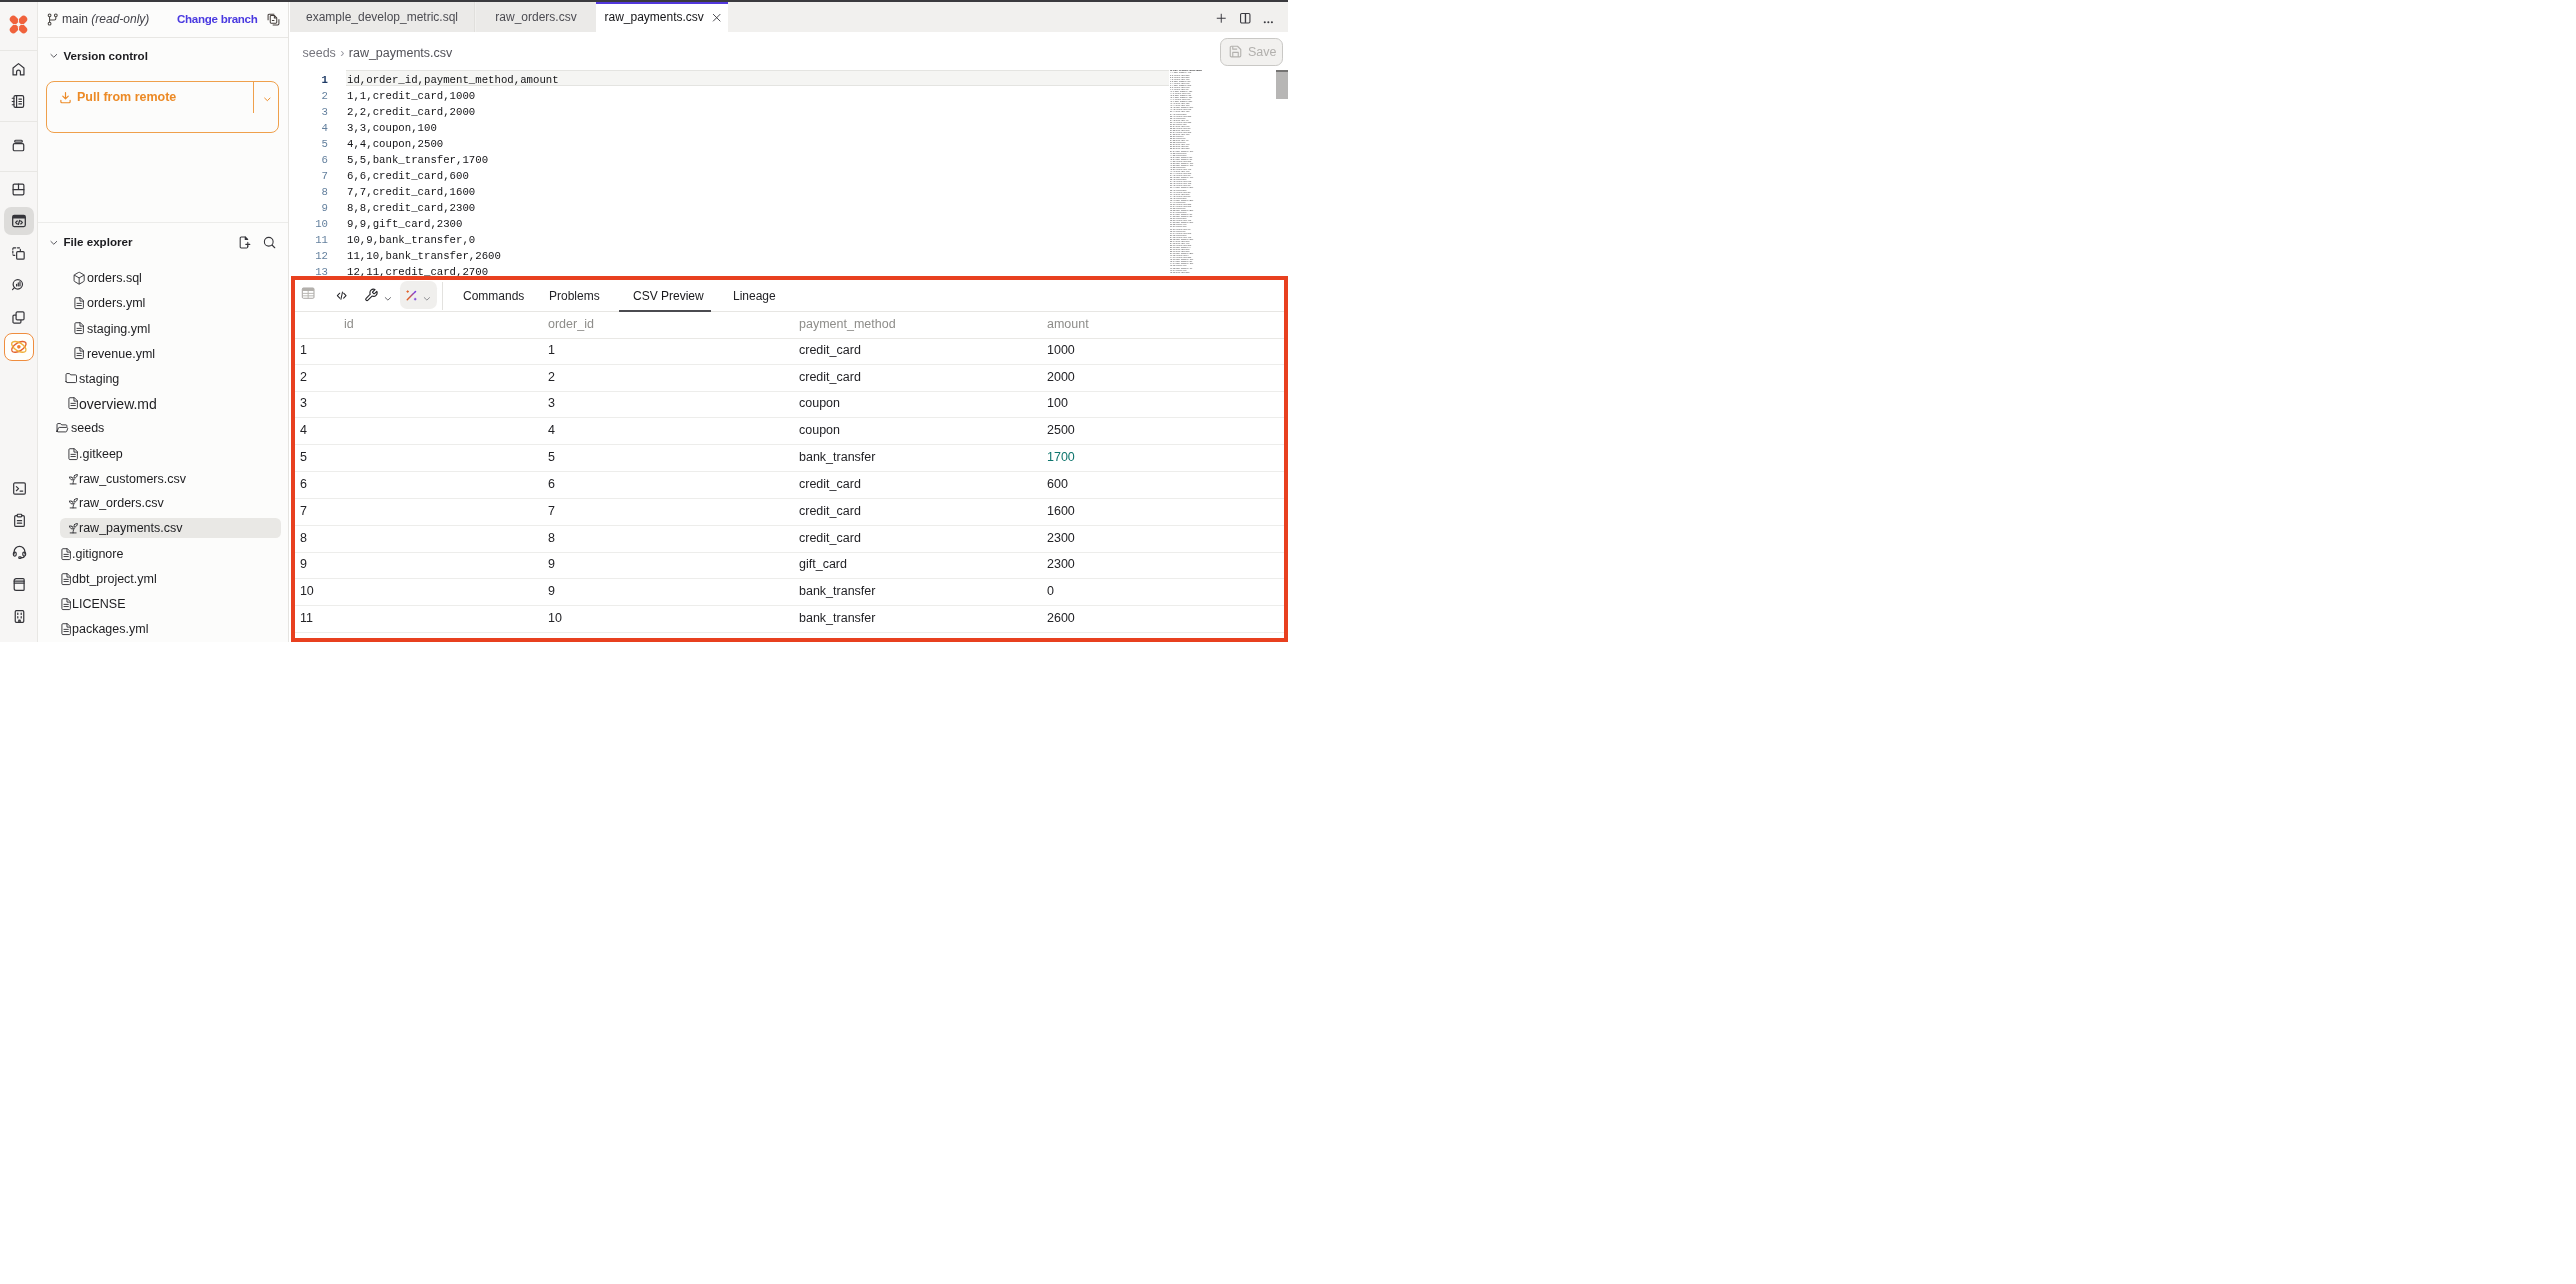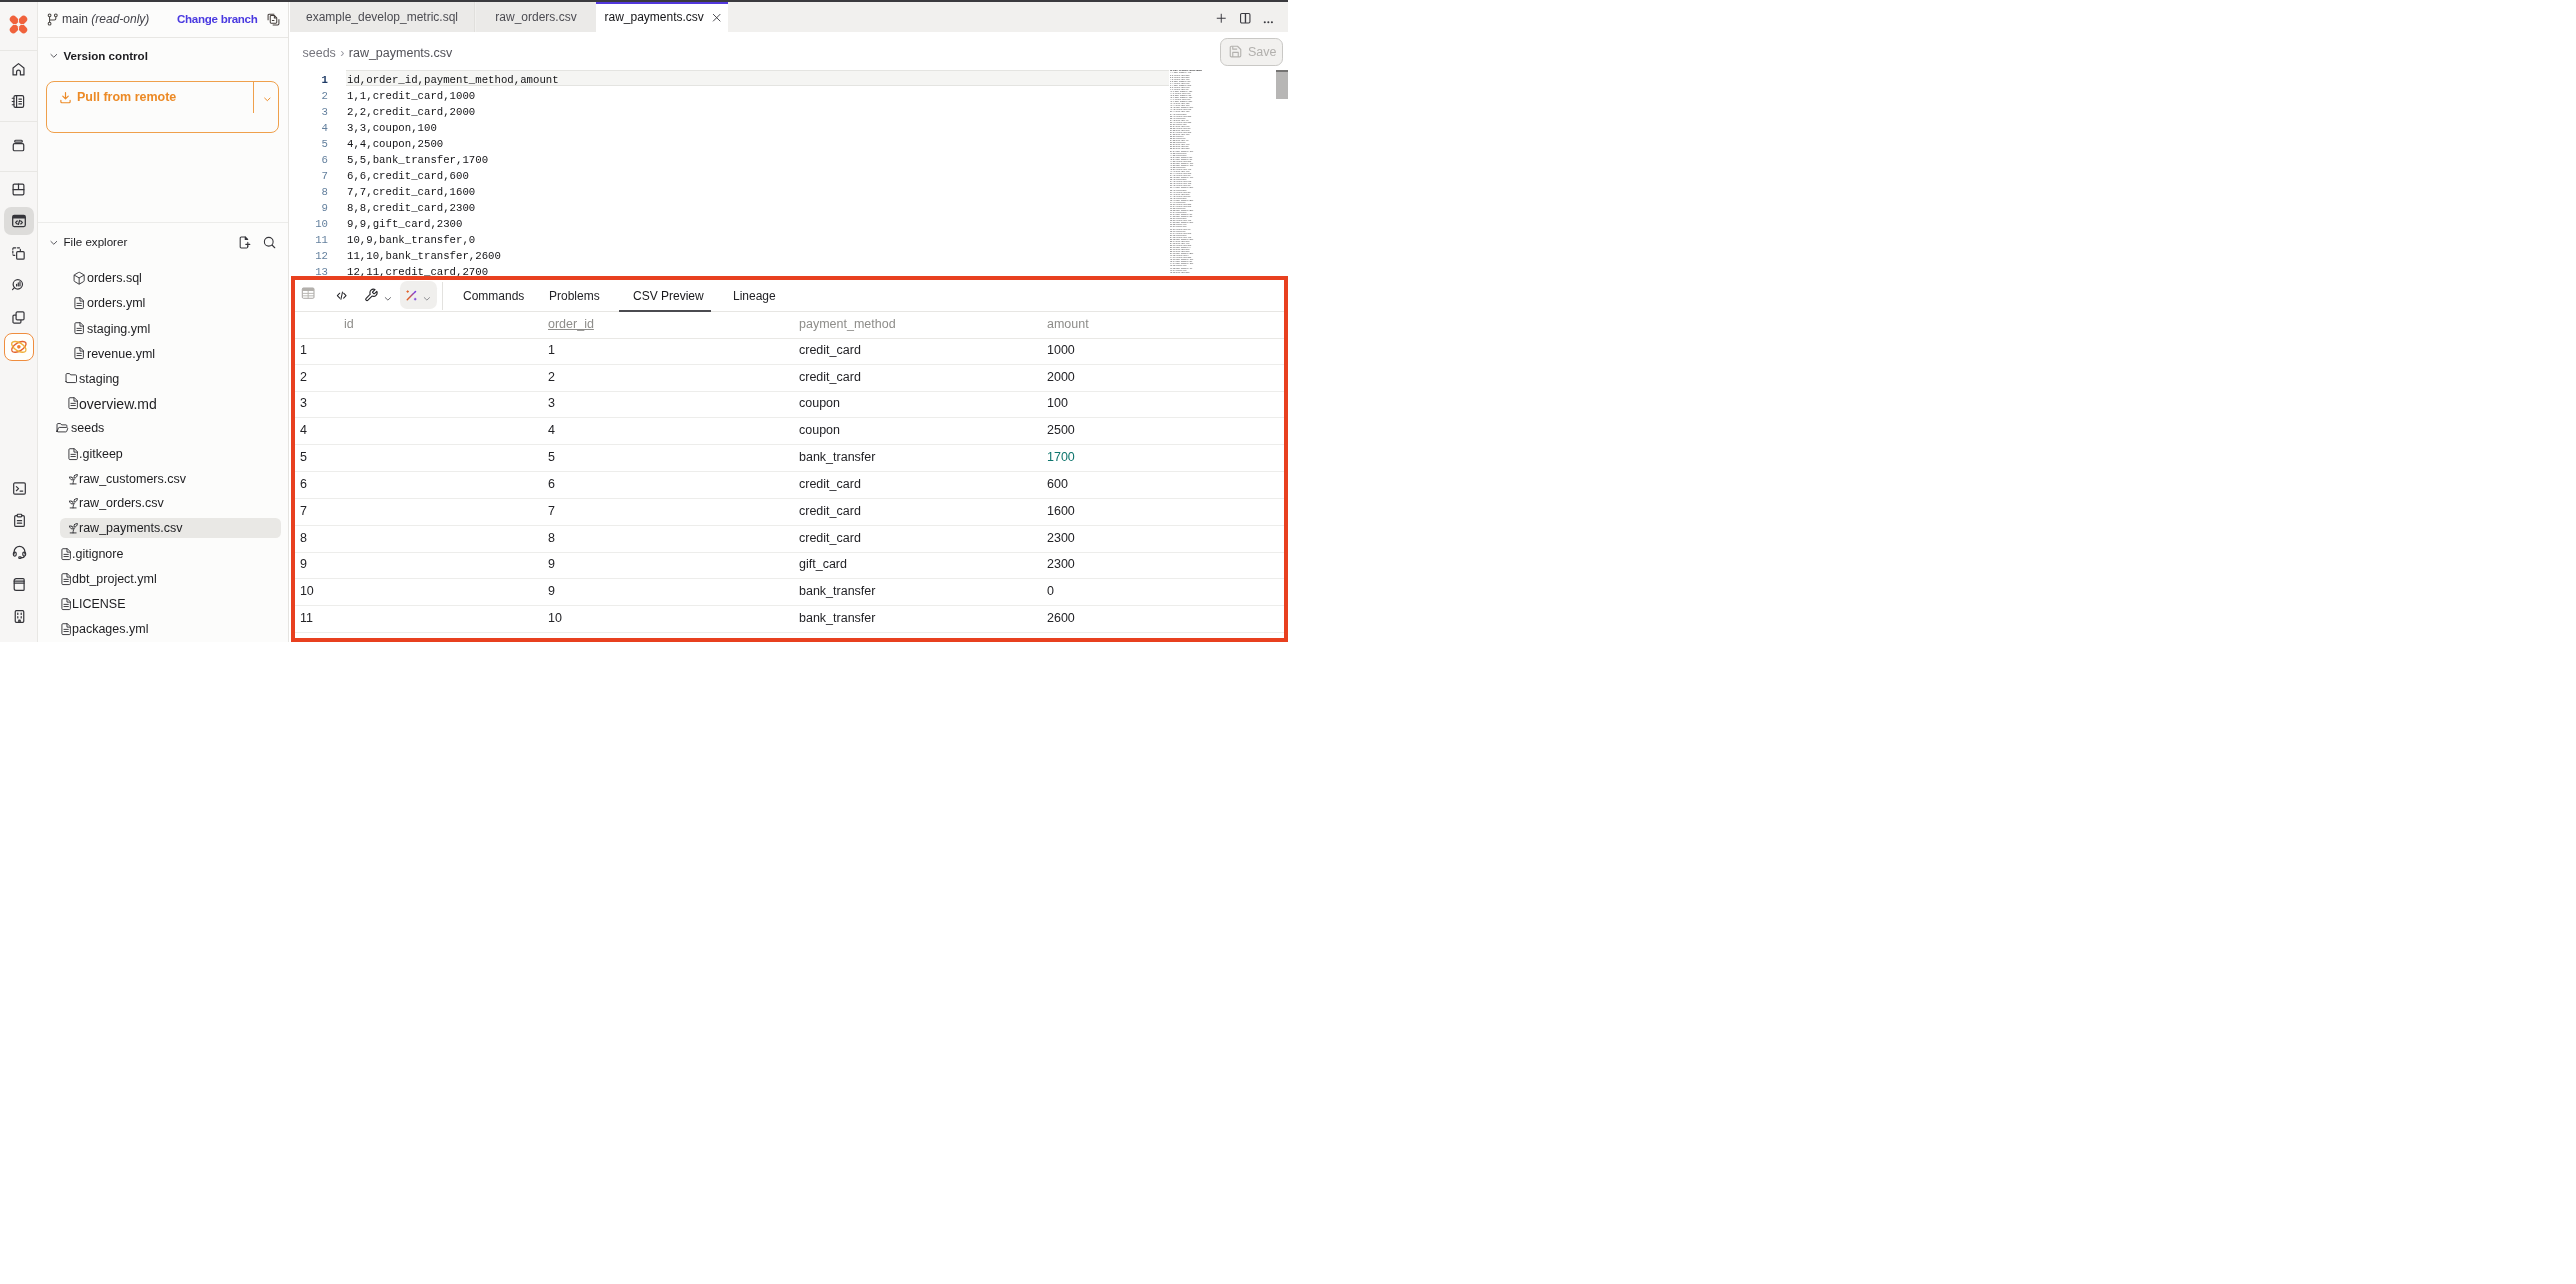--- a/index.html
+++ b/index.html
@@ -118,21 +118,21 @@
     <div class="abs" style="left:30px;top:7.6px;font-size:12.5px;line-height:16px;font-weight:700;color:#ec8a26;">Pull from remote</div>
     <div class="abs" style="left:206px;top:0;width:1.3px;height:31px;background:#efa04b;"></div>
     <div class="abs" style="left:215px;top:10.3px;"><svg width="10.7" height="10.7" viewBox="0 0 24 24" fill="none" style="">
           <path d="M6 9.2 12 15l6-5.8" stroke="#ec8a26" stroke-width="2.2" stroke-linecap="round" stroke-linejoin="round"></path>
         </svg></div>
   </div>
   <div class="abs" style="left:0;top:220px;width:100%;height:0.9px;background:#ececea;"></div>
   <div class="abs" style="left:9.8px;top:234px;"><svg width="11.6" height="11.6" viewBox="0 0 24 24" fill="none" style="">
         <path d="M6 9.2 12 15l6-5.8" stroke="#3f3f46" stroke-width="1.8" stroke-linecap="round" stroke-linejoin="round"></path>
       </svg></div>
-  <div class="abs" style="left:25.5px;top:233px;font-size:11.6px;font-weight:400;color:#1b1b1f;">File explorer</div>
+  <div class="abs" style="left:25.5px;top:233px;font-size:11.6px;font-weight:700;color:#1b1b1f;">File explorer</div>
   <div class="abs" style="left:199px;top:233px;"><svg width="15" height="15" viewBox="0 0 24 24" fill="none" style="">
         <path d="M13.2 3.2H6.8A1.7 1.7 0 0 0 5.1 4.9v14.2a1.7 1.7 0 0 0 1.7 1.7h8.6a1.7 1.7 0 0 0 1.7-1.7v-2" stroke="#35353a" stroke-width="1.7" stroke-linecap="round" stroke-linejoin="round"></path>
         <path d="M13.2 3.2 17.1 7.1M13.2 3.2v3.9h3.9" stroke="#35353a" stroke-width="1.7" stroke-linecap="round" stroke-linejoin="round"></path>
         <path d="M17.3 11.8v6.4M14.1 15h6.4" stroke="#35353a" stroke-width="1.7" stroke-linecap="round" stroke-linejoin="round"></path>
       </svg></div>
   <div class="abs" style="left:224px;top:233px;"><svg width="15" height="15" viewBox="0 0 24 24" fill="none" style="">
         <circle cx="10.8" cy="10.8" r="7" stroke="#35353a" stroke-width="1.7" stroke-linecap="round" stroke-linejoin="round"></circle>
         <path d="m16 16 4.4 4.4" stroke="#35353a" stroke-width="1.7" stroke-linecap="round" stroke-linejoin="round"></path>
       </svg></div>
   <div style="position:absolute;left:21.5px;top:516px;width:221px;height:20.6px;background:#e9e8e5;border-radius:5.4px;"></div>
@@ -415,21 +415,21 @@
           <path d="M5.5 8.8 12 15l6.5-6.2" stroke="#7a7a80" stroke-width="2" stroke-linecap="round" stroke-linejoin="round"></path>
         </svg></div>
     <div class="abs" style="left:147px;top:1.8px;width:0.9px;height:28px;background:#e3e2df;"></div>
     <div class="abs" style="left:168px;top:8px;font-size:12px;line-height:16px;color:#232327;">Commands</div>
     <div class="abs" style="left:254px;top:8px;font-size:12px;line-height:16px;color:#232327;">Problems</div>
     <div class="abs" style="left:338px;top:8px;font-size:12px;line-height:16px;color:#18181b;">CSV Preview</div>
     <div class="abs" style="left:438px;top:8px;font-size:12px;line-height:16px;color:#232327;">Lineage</div>
     <div class="abs" style="left:324px;top:29.5px;width:92px;height:2.2px;background:#4b4b50;"></div>
   </div>
   <span style="position:absolute;left:4.9px;top:37px;font-size:12.5px;color:#8e8d8a;padding-left:44px;">id</span>
-    <span style="position:absolute;left:253px;top:37px;font-size:12.5px;color:#8e8d8a;text-decoration:underline;">order_id</span>
+    <span style="position:absolute;left:253px;top:37px;font-size:12.5px;color:#8e8d8a;">order_id</span>
     <span style="position:absolute;left:504px;top:37px;font-size:12.5px;color:#8e8d8a;">payment_method</span>
     <span style="position:absolute;left:752px;top:37px;font-size:12.5px;color:#8e8d8a;">amount</span>
   <div class="abs" style="left:0;top:58px;width:100%;height:0;border-top:0.9px solid #e9e8e5;"></div>
   <div style="position:absolute;left:0;top:58px;width:100%;height:27px;border-bottom:0.9px solid #ededeb;">
       <span style="position:absolute;left:4.9px;top:4.5px;font-size:12.5px;color:#232327;">1</span>
       <span style="position:absolute;left:253px;top:4.5px;font-size:12.5px;color:#232327;">1</span>
       <span style="position:absolute;left:504px;top:4.5px;font-size:12.5px;color:#232327;">credit_card</span>
       <span style="position:absolute;left:752px;top:4.5px;font-size:12.5px;color:#232327;">1000</span>
     </div>
     <div style="position:absolute;left:0;top:85px;width:100%;height:27px;border-bottom:0.9px solid #ededeb;">

